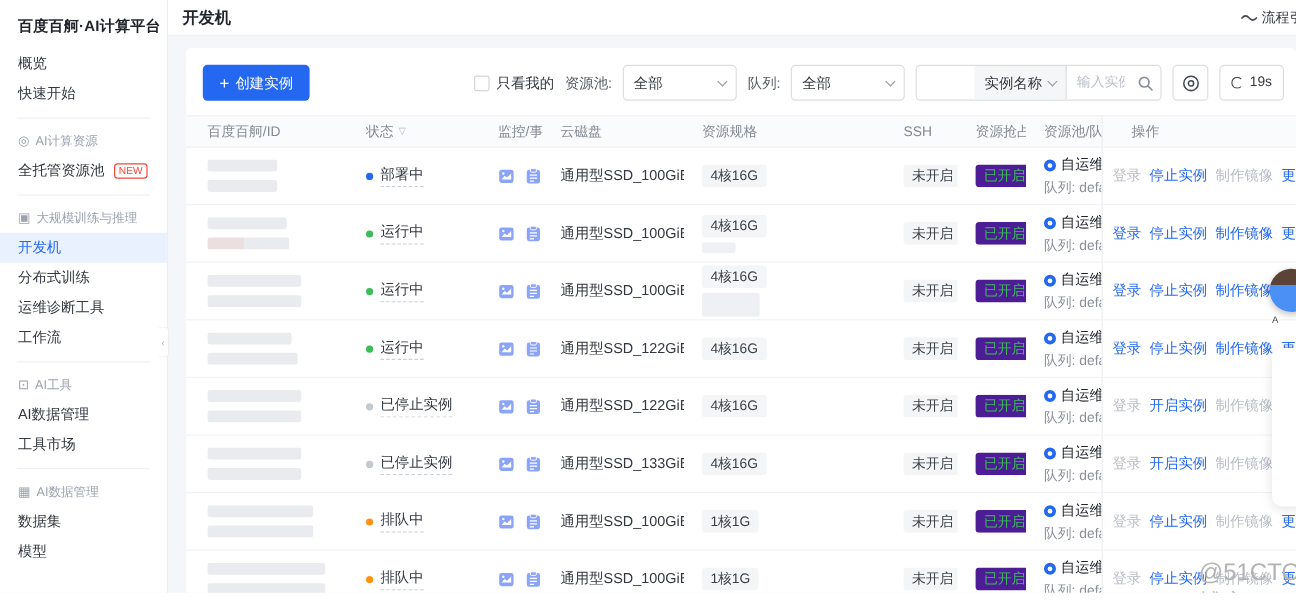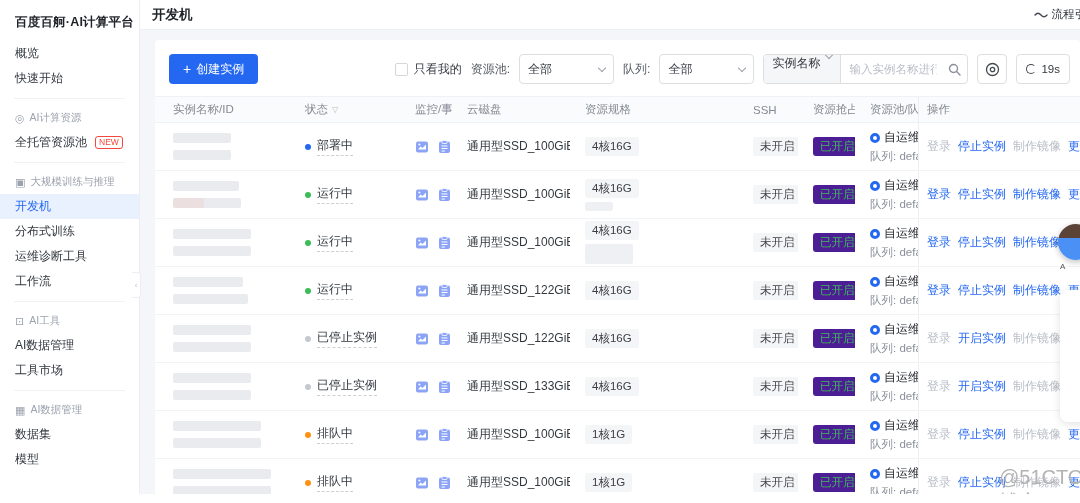--- a/index.html
+++ b/index.html
@@ -44,41 +44,41 @@
   .chk-wrap { display:flex; align-items:center; gap:6px; font-size:12px; color:#33383f; }
   .checkbox { width:13px; height:13px; border:1px solid #d4d6d9; border-radius:2px; background:#fff; cursor:pointer; }
   .flt-label { font-size:12px; color:#555b63; white-space:nowrap; }
   .select { display:flex; align-items:center; justify-content:space-between; width:95px; height:30px;
     border:1px solid #dcdee0; border-radius:4px; background:#fff; padding:0 8px; font-size:12px;
     color:#33383f; cursor:pointer; }
   .caret { width:6px; height:6px; border-right:1.3px solid #9aa0a8; border-bottom:1.3px solid #9aa0a8;
     transform:rotate(45deg); margin-top:-3px; }
   .search-group { display:flex; align-items:center; height:30px; border:1px solid #dcdee0;
     border-radius:4px; background:#fff; overflow:hidden; width:205px; }
-  .search-seg { display:flex; gap:6px; background:#f5f6f7; height:100%;
-    padding:0 8px; font-size:12px; color:#33383f; border-right:1px solid #dcdee0; cursor:pointer; white-space:nowrap; }
+  .search-seg { display:flex; align-items:center; gap:6px; background:#f5f6f7; height:100%;
+    padding:0 8px; font-size:12px; color:#33383f; border-right:1px solid #dcdee0; cursor:pointer; white-space:nowrap;margin-left:48px; }
   .search-input { flex:1; border:none; outline:none; font-size:11.5px; padding:0 4px 0 8px; min-width:0; color:#333;
     font-family:"Liberation Sans","DejaVu Sans",sans-serif; }
   .search-input::placeholder { color:#b9bec6; }
   .mag { width:26px; display:flex; align-items:center; justify-content:center; cursor:pointer; }
   .icon-btn { width:30px; height:30px; border:1px solid #dcdee0; border-radius:4px; background:#fff;
     display:flex; align-items:center; justify-content:center; cursor:pointer; }
   .refresh-btn { display:flex; align-items:center; gap:5px; height:30px; border:1px solid #dcdee0;
     border-radius:4px; background:#fff; padding:0 9px; font-size:11.5px; color:#33383f; cursor:pointer; }
   .refresh-arc { width:10px; height:10px; border:1.5px solid #454a52; border-radius:50%;
     border-right-color:transparent; display:inline-block; }
 
   
   .tgrid { display:grid; grid-template-columns:135px 110px 52px 118px 168px 60px 57px 63px 1fr; align-items:center; }
   .thead { height:27px; background:#fafbfc; border-top:1px solid #f0f1f4; border-bottom:1px solid #f0f1f4;
     font-size:11.5px; color:#848a93; }
   .th { padding-left:15px; white-space:nowrap; overflow:hidden; display:flex; align-items:center; gap:4px; height:100%; }
   .th.first { padding-left:18px; }
   .filter-icon { font-size:8px; color:#b8bdc6; }
-  .th.ops { border-left:1px solid #eceef1; padding-left:8px; }
+  .th.ops { border-left:1px solid #eceef1; padding-left:24px; }
 
   .trow { height:48px; border-bottom:1px solid #f2f3f6; font-size:12px; color:#33383f; }
   .cell { padding-left:15px; overflow:hidden; white-space:nowrap; }
   .c-name { padding-left:18px; }
   .redact { background:#e9ebee; border-radius:2px; height:10px; }
   .r-name { width:70px; margin-bottom:7px; }
   .r-id { width:75px; }
   .trow:nth-of-type(1) .r-name{width:58px} .trow:nth-of-type(1) .r-id{width:58px}
   .trow:nth-of-type(2) .r-name{width:66px}
   .trow:nth-of-type(2) .r-id{width:68px; background:linear-gradient(90deg,#ecdfdf 0 45%,#e9ebee 45%);}
@@ -241,21 +241,21 @@
         </div>
         <div class="refresh-btn">
           <span class="refresh-arc"></span>
           <span>19s</span>
         </div>
       </div>
     </div>
 
     <div class="tgrid thead">
       <div class="th first">
-          <span>实例名称/ID</span>
+          <span>百度百舸/ID</span>
         </div>
       <div class="th">
         <span>状态</span>
         <span class="filter-icon">▽</span>
       </div>
       <div class="th">
           <span>监控/事件</span>
         </div>
       <div class="th">
           <span>云磁盘</span>

